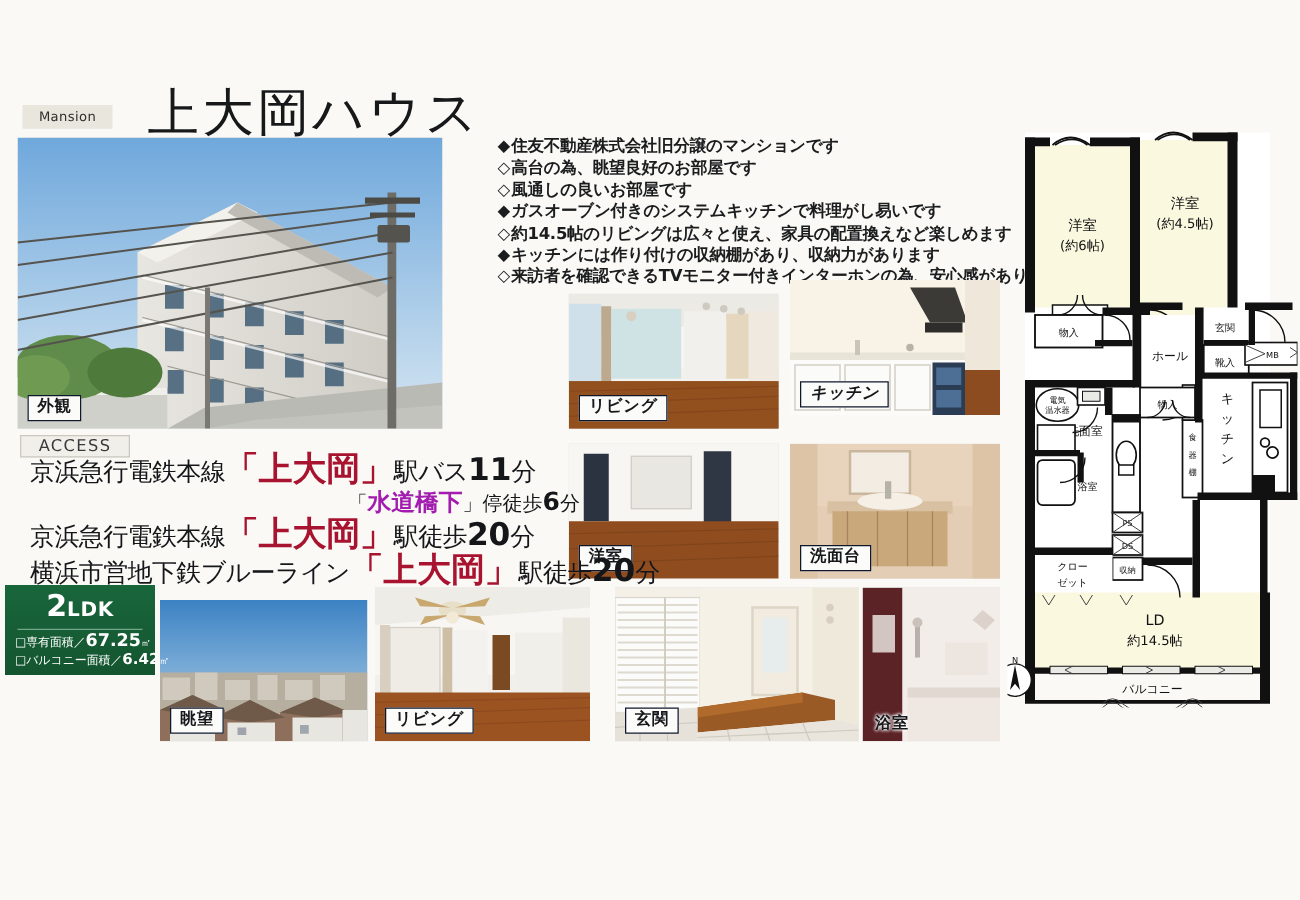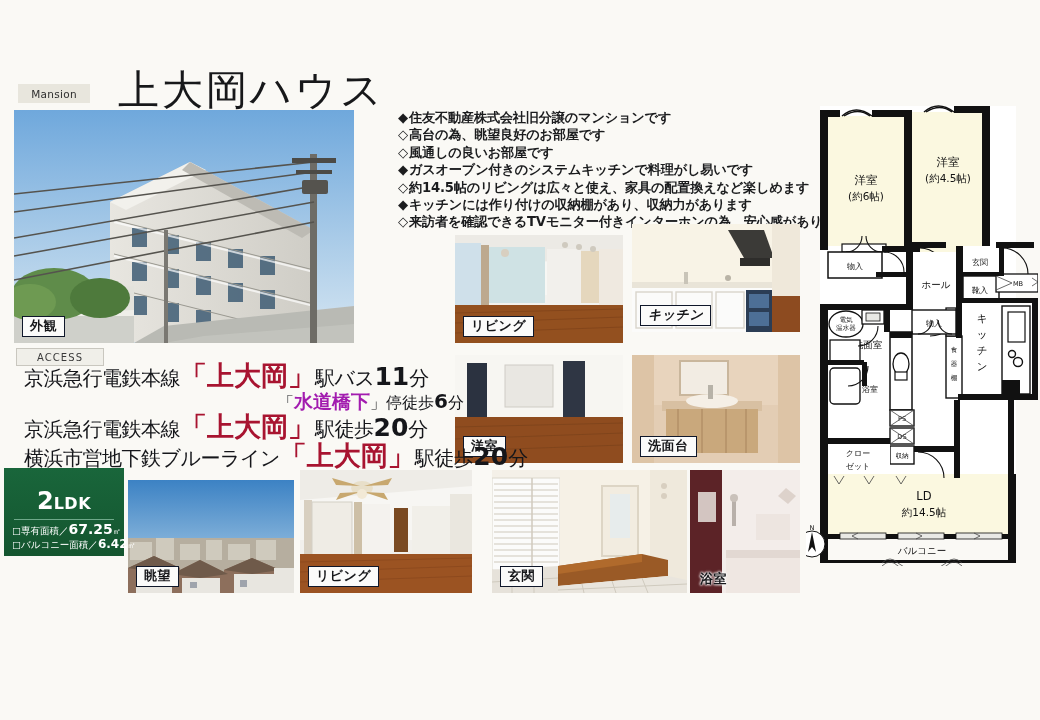--- a/index.html
+++ b/index.html
@@ -44,38 +44,38 @@
     padding:1px 7px 2px 7px;letter-spacing:0.5px;
     border:1px solid #0f172a;line-height:1.25;
   }
   .cap.nobx{background:transparent;border:none;padding:0 2px;
     text-shadow:0 0 3px #fff,0 0 3px #fff,0 0 2px #fff;}
 
   
   .access-tag{
     position:absolute;left:16px;top:348px;width:86px;height:16px;
     background:#f0efe9;border:1px solid #c9c7bf;
-    font-size:10px;color:#3a3a3a;letter-spacing:1.1px;
+    font-size:13px;color:#3a3a3a;letter-spacing:1.1px;
     display:flex;align-items:center;justify-content:center;
   }
   .access{position:absolute;left:4px;top:362px;width:450px;color:#15161a;margin-left:20px;}
   .acc-line{white-space:nowrap;line-height:1;margin-bottom:2px;}
   .acc-line.r2{text-align:right;padding-right:10px;}
   .jp{font-size:20px;font-weight:500;letter-spacing:-.5px;}
   .jp-sm{font-size:16px;font-weight:500;}
   .sta{color:#a81430;font-size:27px;font-weight:700;letter-spacing:0px;}
   .sta-sm{color:#a21caf;font-size:19px;font-weight:600;}
   .num{font-size:25px;font-weight:700;}
   .num-sm{font-size:20px;font-weight:700;}
 
   
   .spec{
     position:absolute;left:4px;top:468px;width:120px;height:68px;
     background:linear-gradient(#19663b,#14552f);color:#fff;
-    padding:20px 0 0 0;
+    padding:4px 0 0 0;
   }
   .spec .ldk{
     text-align:center;font-size:24px;font-weight:700;line-height:26px;
     letter-spacing:0px;
   }
   .spec .ldk small{font-size:16px;font-weight:600;letter-spacing:.5px;}
   .spec hr{border:none;border-top:1px solid #6fa98a;margin:2px 10px 3px 10px;}
   .spec .row{font-size:9.5px;padding-left:8px;line-height:13px;white-space:nowrap;}
   .spec .row b{font-size:14px;font-weight:700;}
   .spec .row .u{font-size:8px;}

